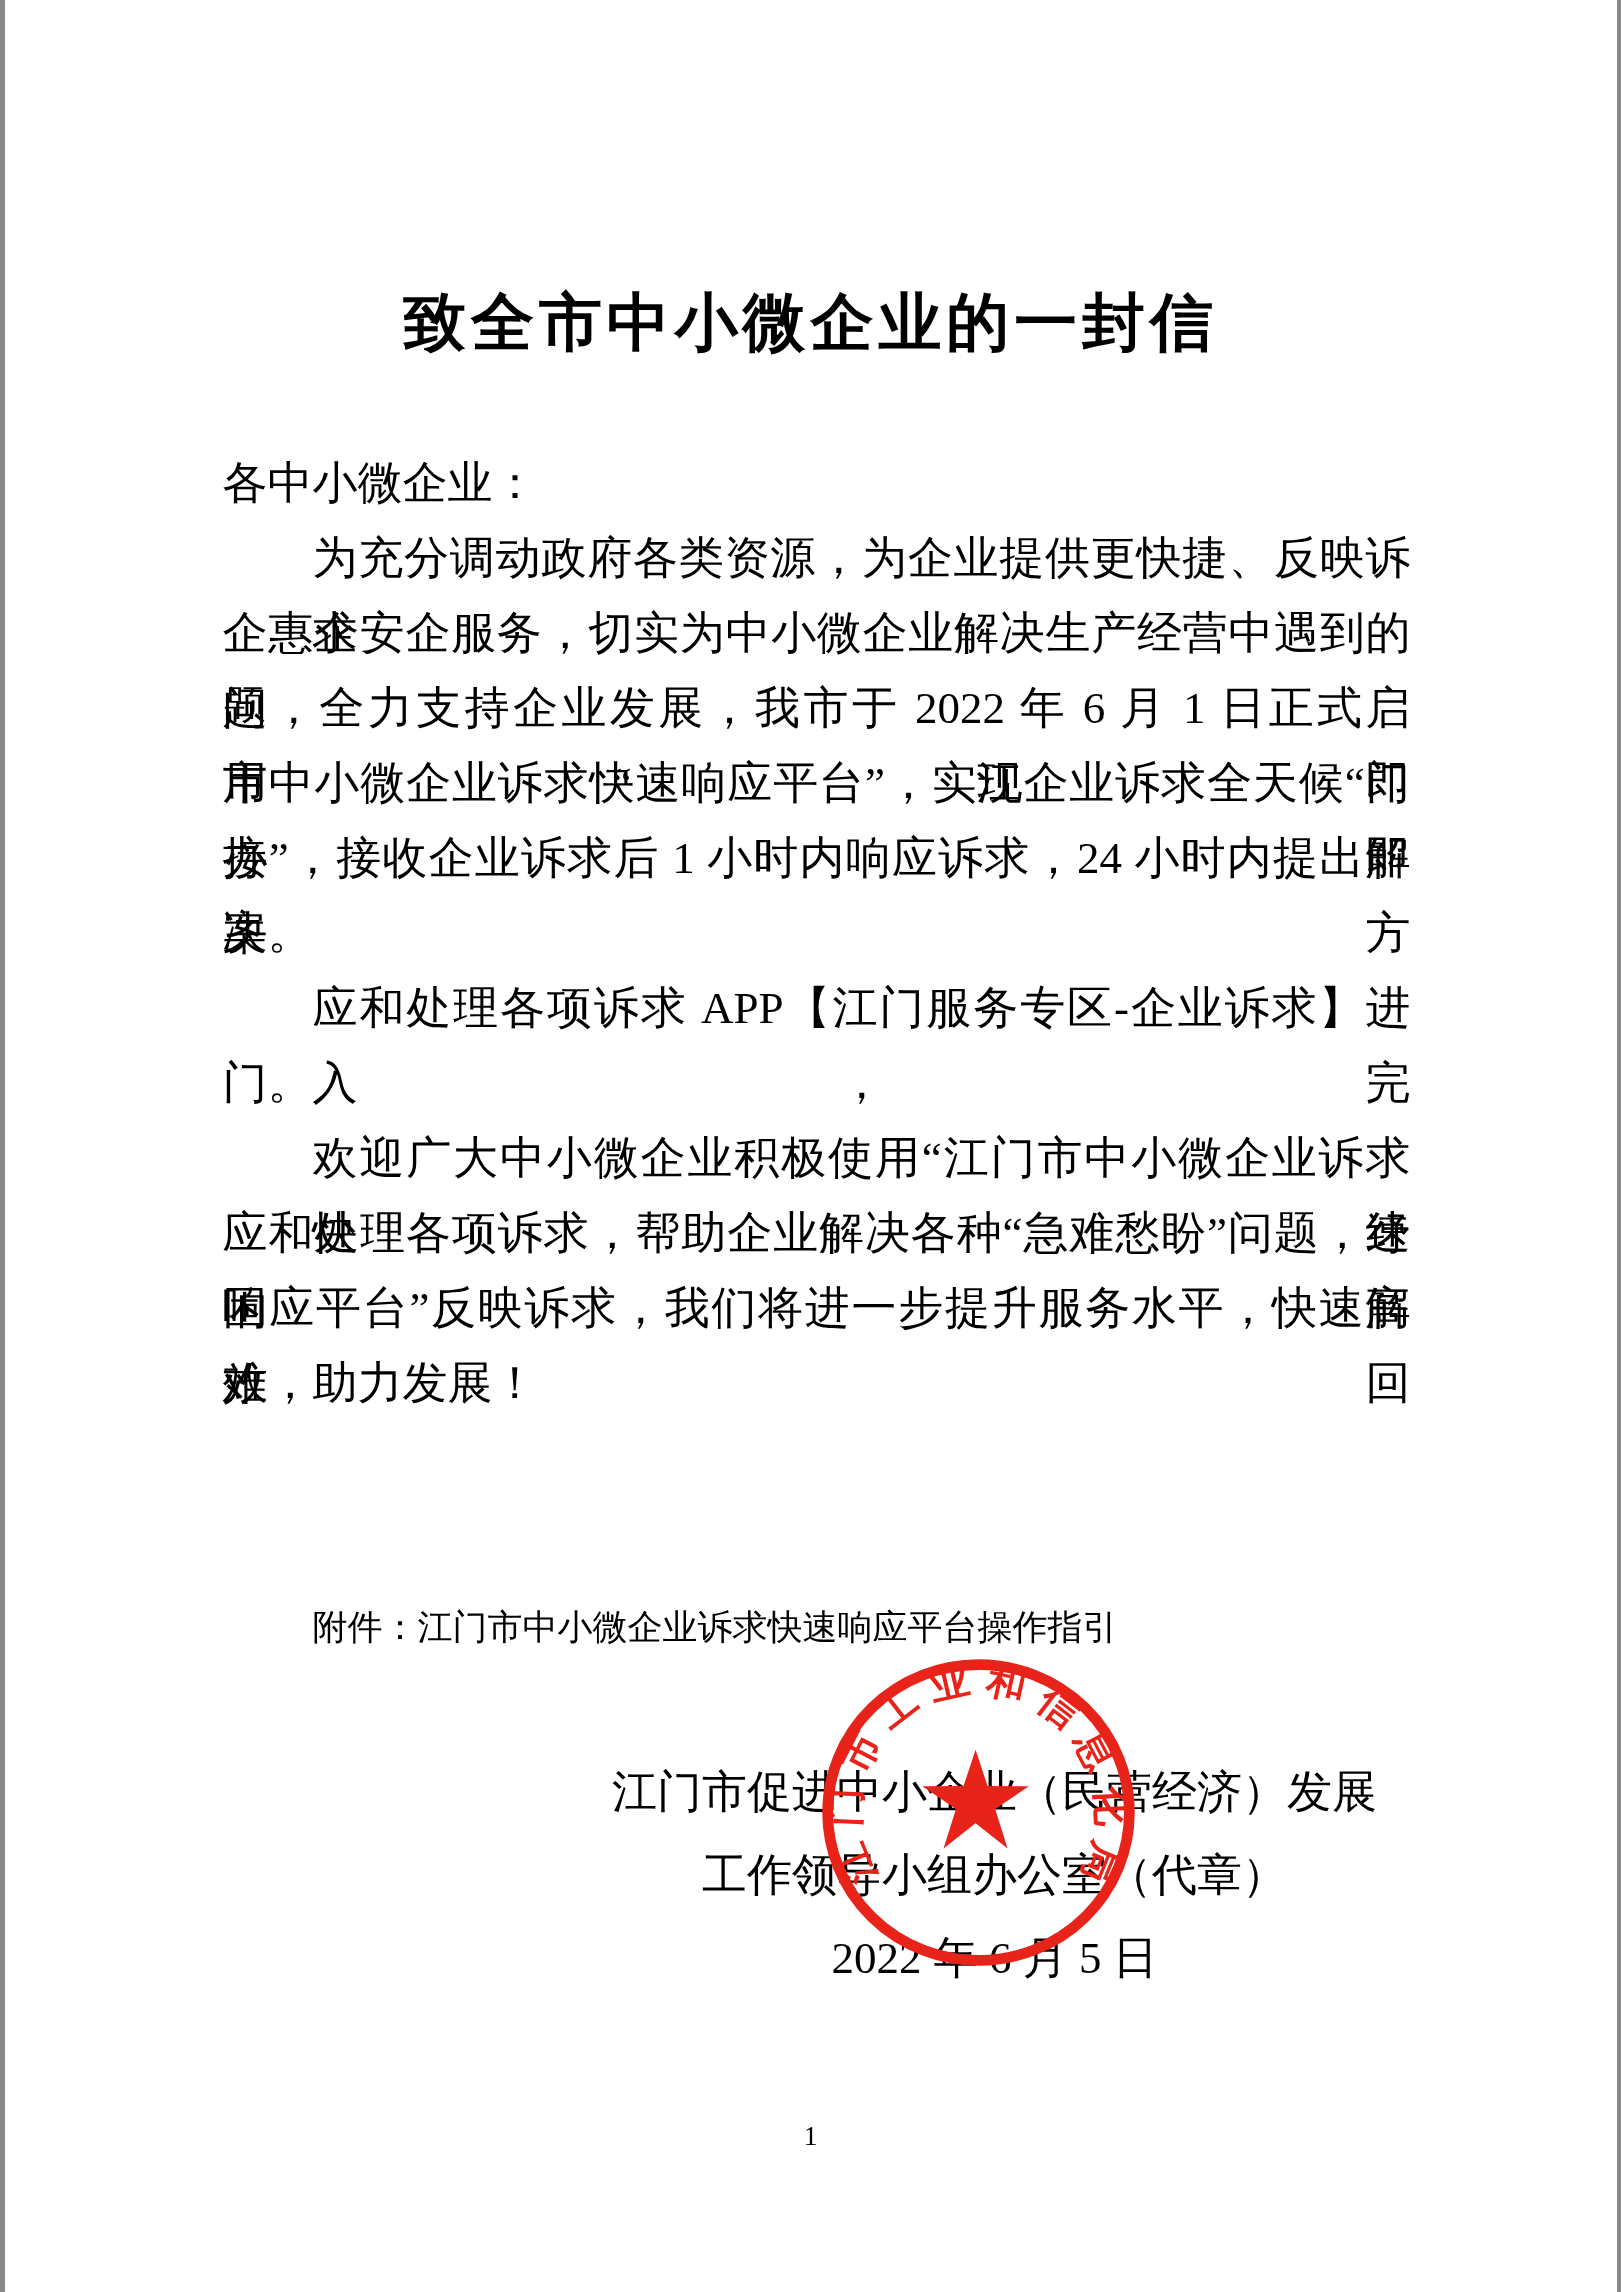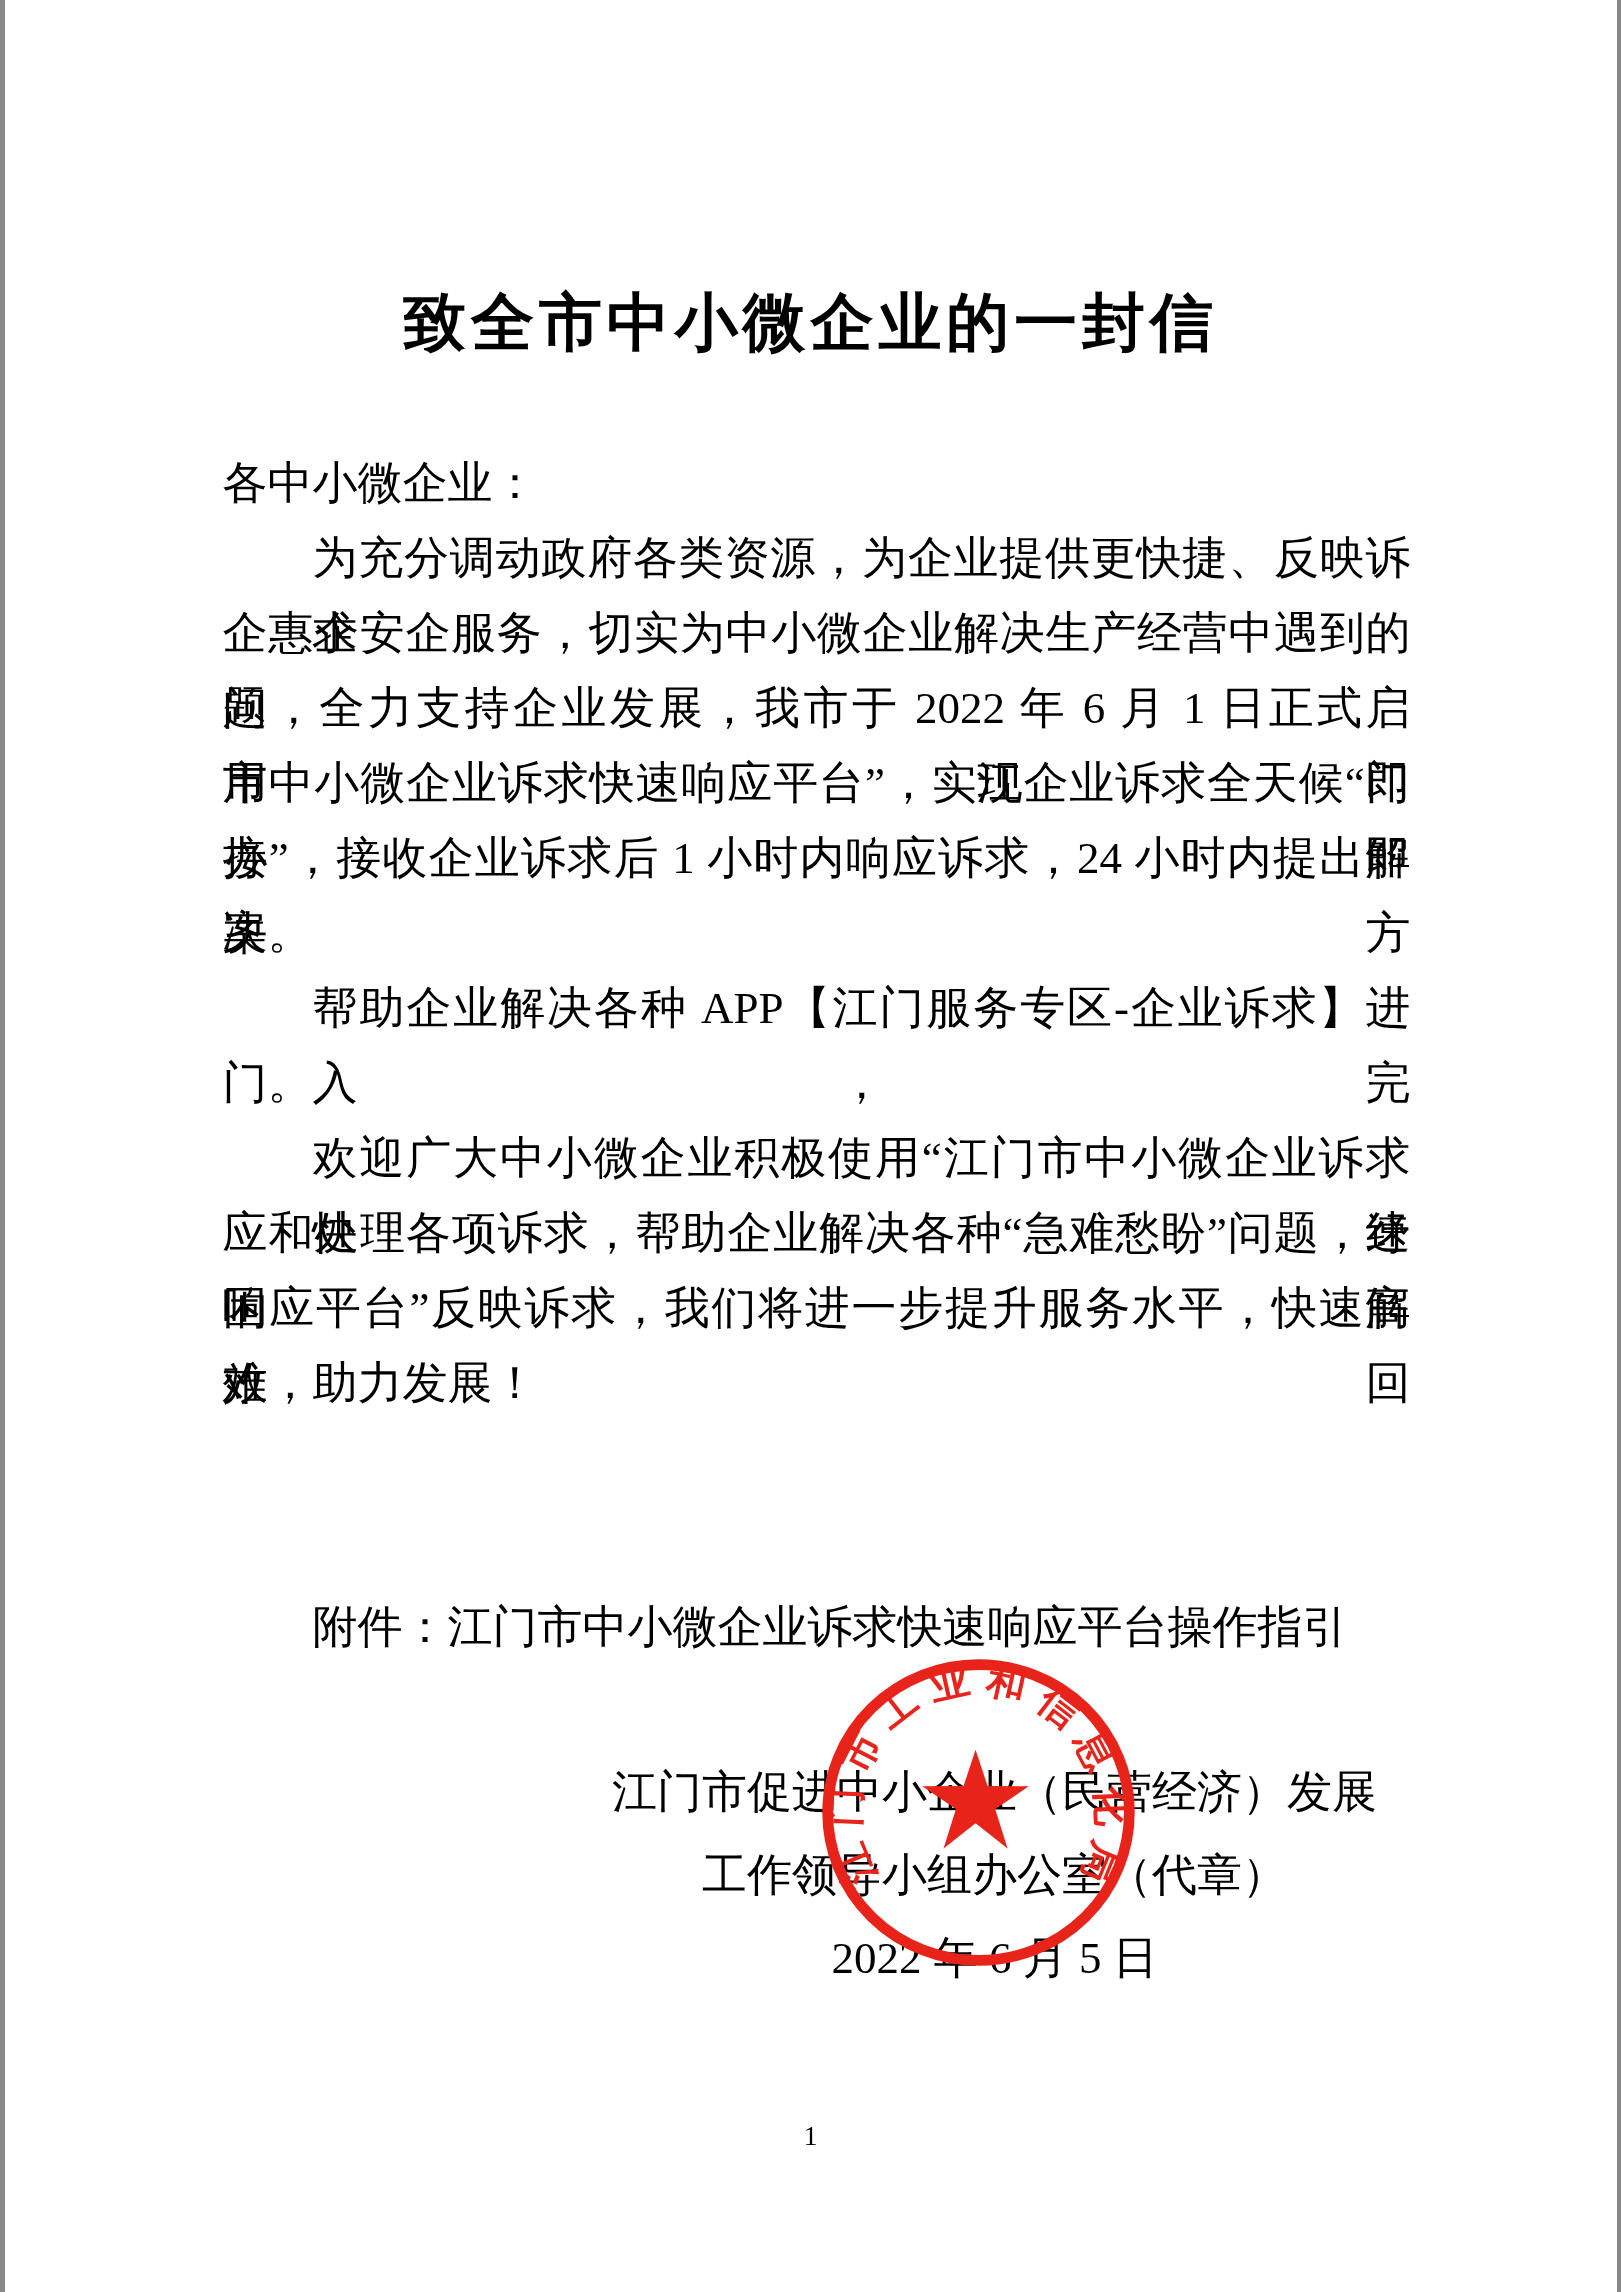--- a/index.html
+++ b/index.html
@@ -29,21 +29,21 @@
   .line{
     height:75px;line-height:75px;
     font-size:45px;
     white-space:normal;
     text-align:left;
   }
   .line.full{ text-align:justify; text-align-last:justify; }
   .line.indent{ padding-left:90px; }
   .attachment-line{
     position:absolute;left:308px;top:1590px;
-    height:75px;line-height:75px;font-size:45px;
+    height:75px;line-height:75px;font-size:35px;
   }
   .signature-block{
     position:absolute;left:549px;top:1751px;width:882px;
     text-align:center;
   }
   .signature-block .sig-line{
     height:83px;line-height:83px;font-size:45px;
   }
   .page-number{
     position:absolute;left:0;right:0;top:2117px;
@@ -71,21 +71,21 @@
 
   <div class="letter-body">
     <div class="line">各中小微企业：</div>
 
   <div class="line full indent">为充分调动政府各类资源，为企业提供更快捷、反映诉求</div>
       <div class="line full">企惠企安企服务，切实为中小微企业解决生产经营中遇到的问</div>
       <div class="line full">题，全力支持企业发展，我市于 2022 年 6 月 1 日正式启用“江门</div>
       <div class="line full">市中小微企业诉求快速响应平台”，实现企业诉求全天候“即接即</div>
       <div class="line full">办”，接收企业诉求后 1 小时内响应诉求，24 小时内提出解决方</div>
       <div class="line">案。</div>
-      <div class="line full indent">帮助企业解决各种 APP【江门服务专区-企业诉求】进入，完</div>
+      <div class="line full indent">应和处理各项诉求 APP【江门服务专区-企业诉求】进入，完</div>
       <div class="line">门。</div>
       <div class="line full indent">欢迎广大中小微企业积极使用“江门市中小微企业诉求快速</div>
       <div class="line full">应和处理各项诉求，帮助企业解决各种“急难愁盼”问题，纾困解</div>
       <div class="line full">响应平台”反映诉求，我们将进一步提升服务水平，快速高效回</div>
       <div class="line">难，助力发展！</div>
     </div>
 
   <div class="attachment-line">附件：江门市中小微企业诉求快速响应平台操作指引</div>
 
   <div class="signature-block">

